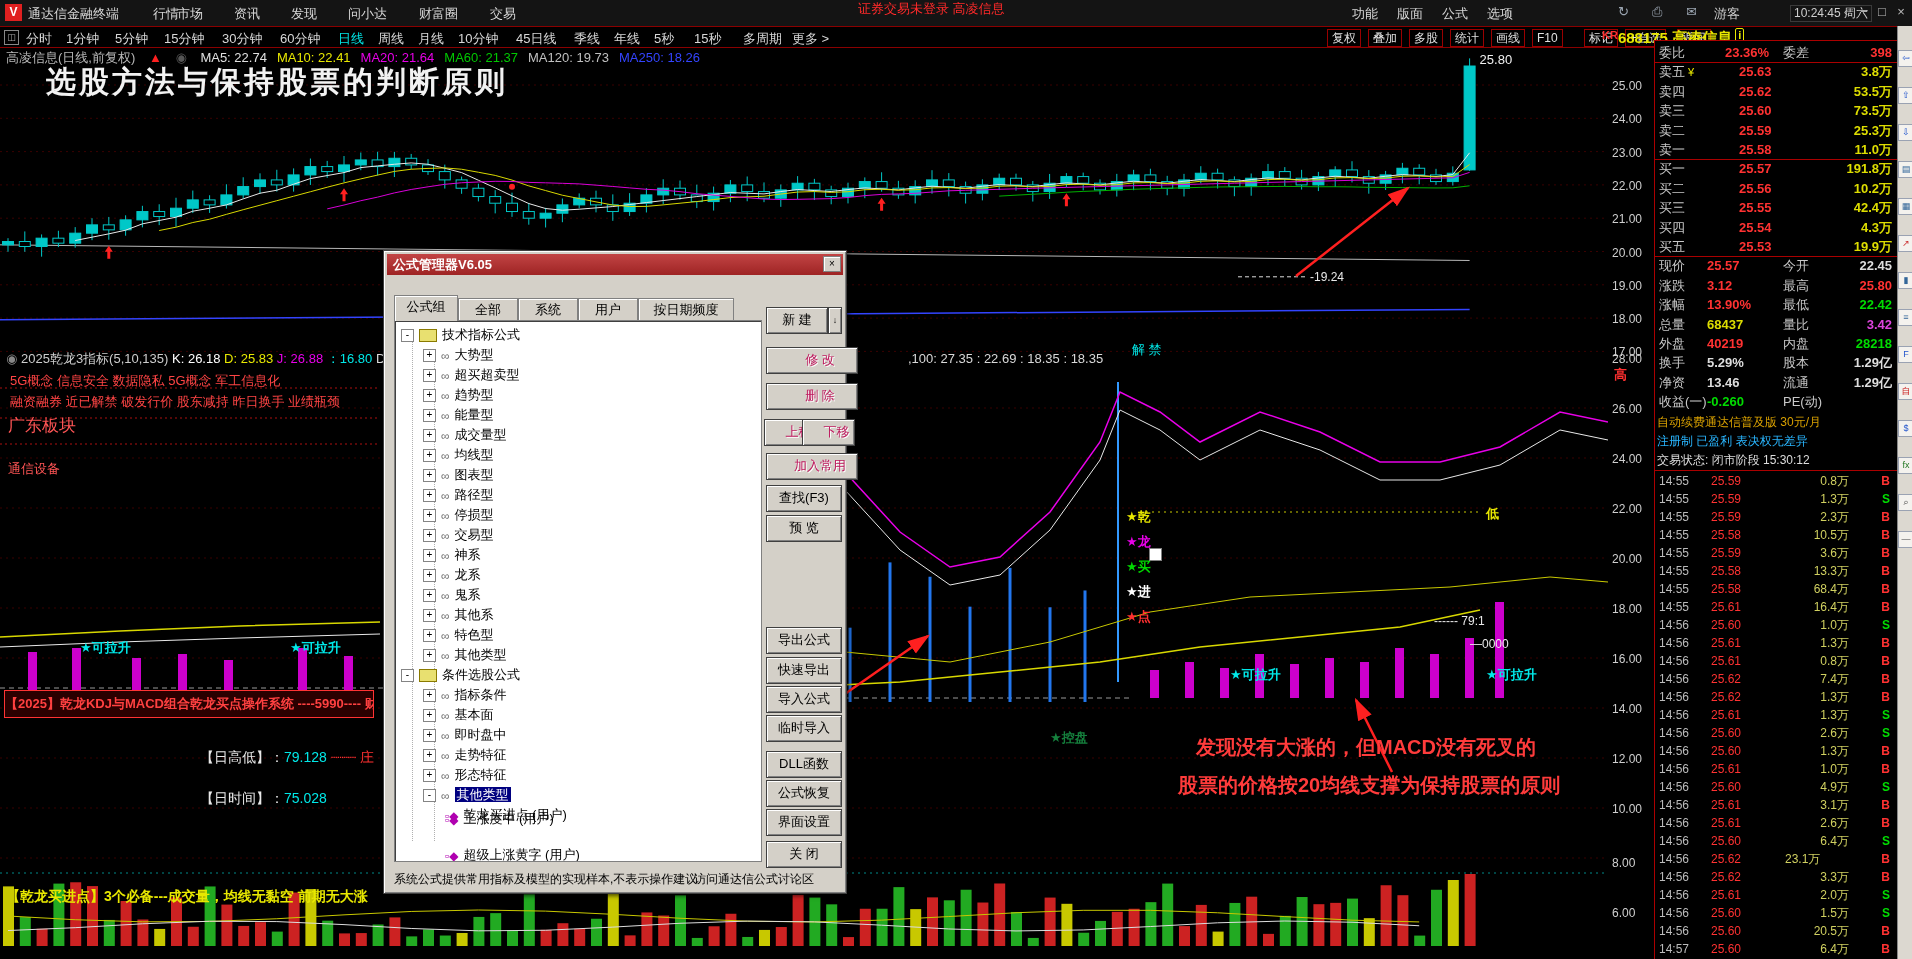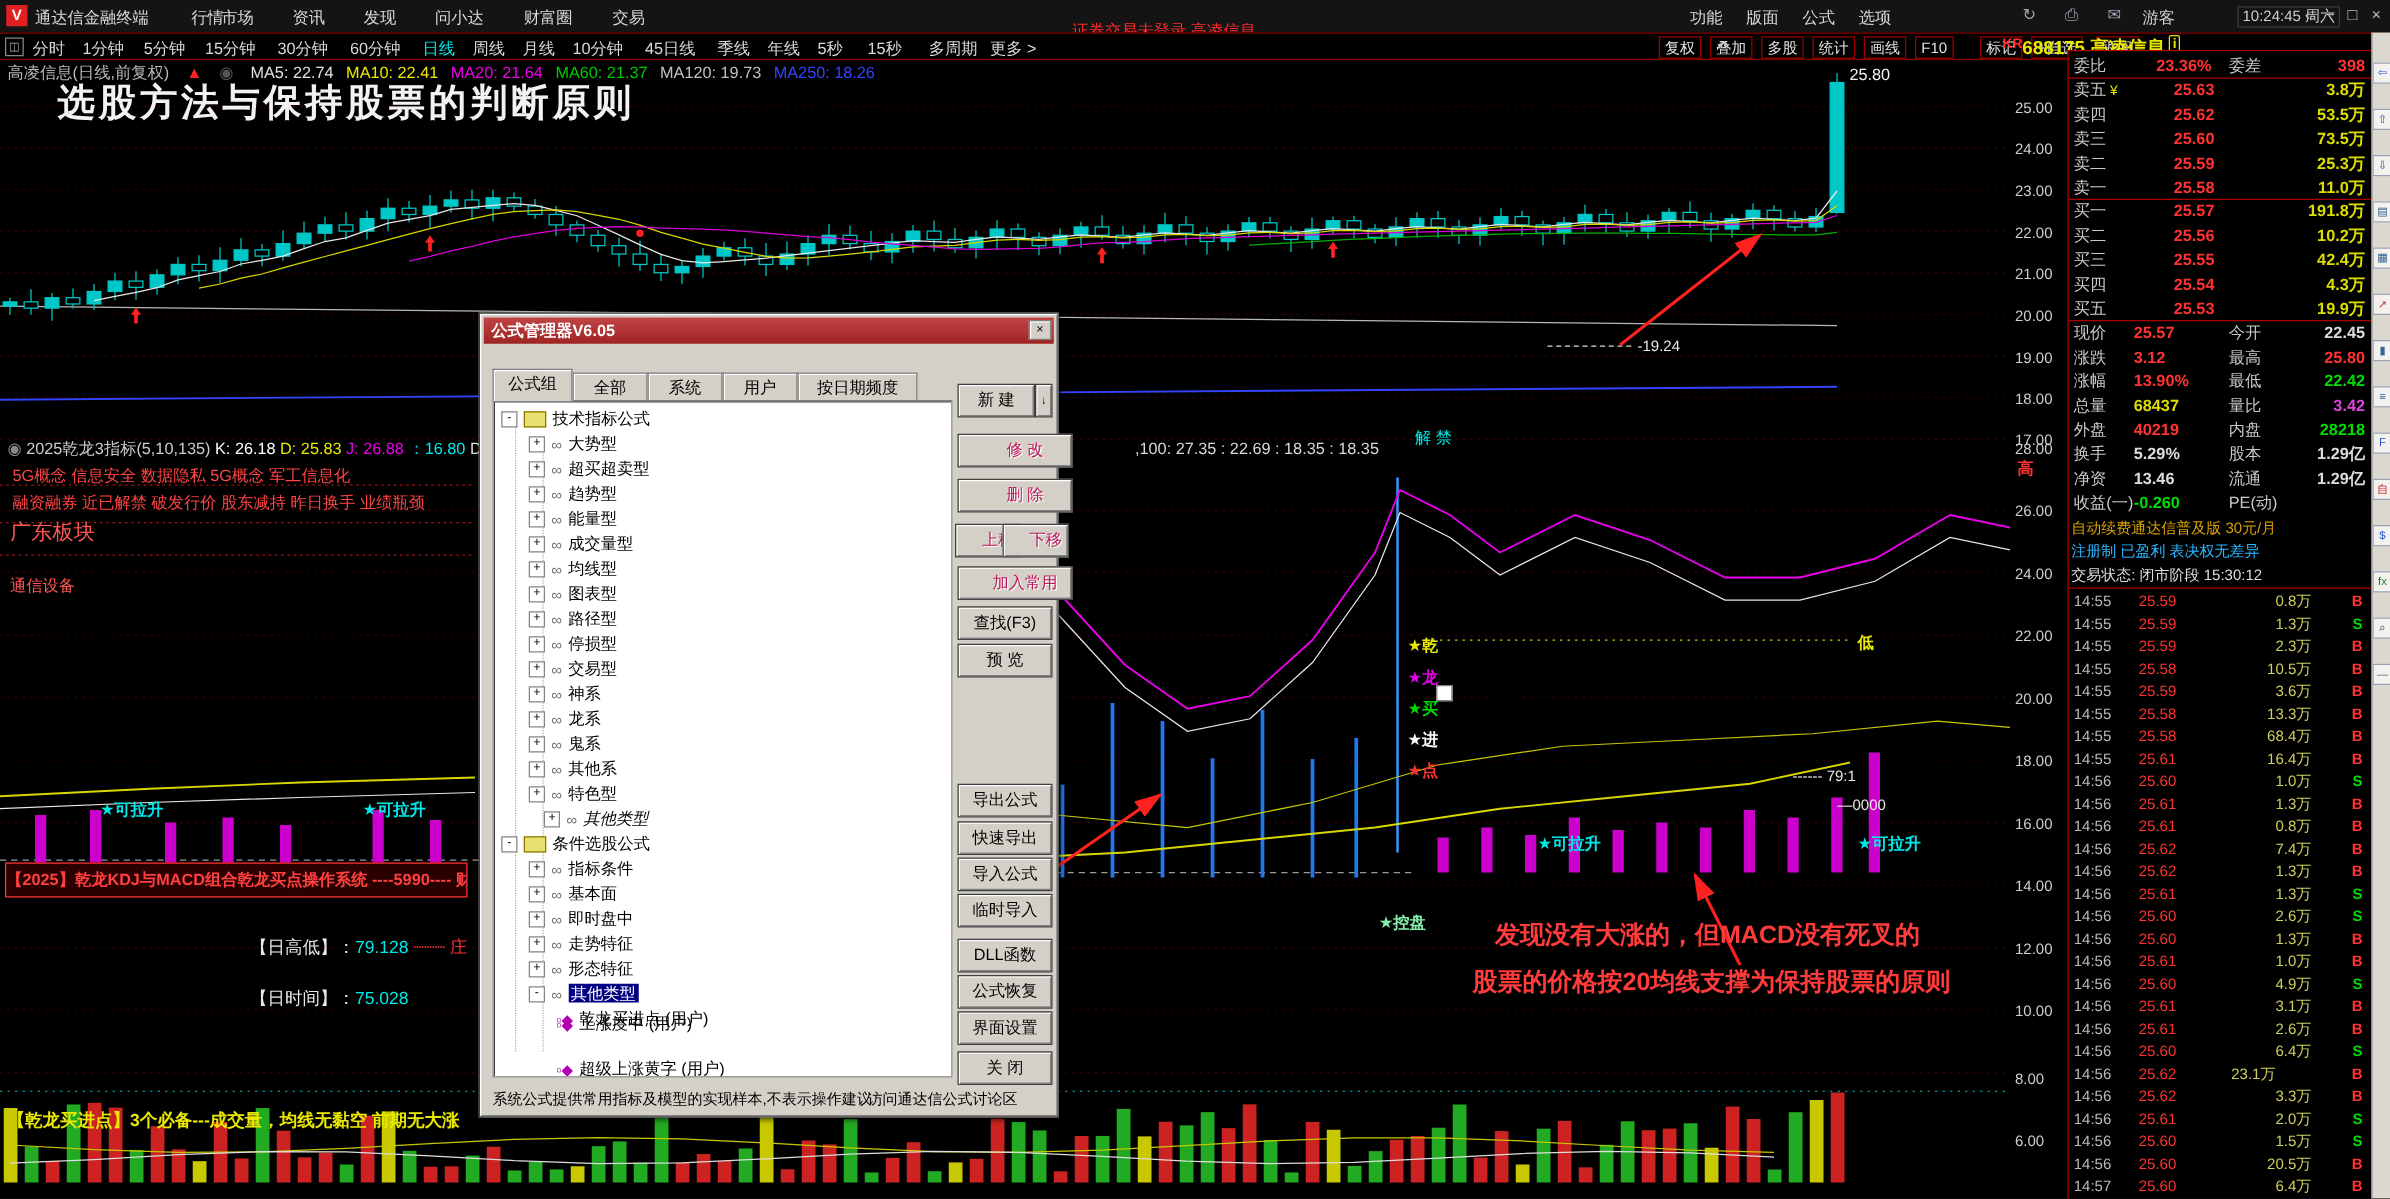--- a/index.html
+++ b/index.html
@@ -5,21 +5,21 @@
   html,body{margin:0;padding:0;background:#222;}
   #screen{position:relative;width:1912px;height:959px;background:#000;overflow:hidden;
     font-family:"Liberation Sans","DejaVu Sans",sans-serif;-webkit-font-smoothing:none;}
   .abs{position:absolute;}
   
   #menubar{position:absolute;left:0;top:0;width:1912px;height:26px;background:#141414;color:#cfcfcf;font-size:13px;}
   #menubar .logo{position:absolute;left:5px;top:4px;width:17px;height:17px;background:#e02020;color:#fff;font-weight:bold;
     font-size:12px;text-align:center;line-height:17px;}
   #menubar .apptitle{position:absolute;left:28px;top:5px;color:#d8d8d8;}
   .menu-item{position:absolute;top:5px;color:#d8d8d8;cursor:default;}
-  #menu-alert{position:absolute;left:858px;top:0;color:#ff2a2a;margin-top:16px;}
+  #menu-alert{position:absolute;left:858px;top:0;color:#ff2a2a;}
   .mini-icon{position:absolute;top:4px;color:#9aa4b0;font-size:13px;}
   #menu-user{position:absolute;left:1714px;top:5px;color:#cfcfcf;}
   #menu-clock{position:absolute;left:1790px;top:5px;color:#cfcfcf;border:1px solid #3a3a3a;padding:0 3px;line-height:15px;font-size:12px;}
   .winbtn{position:absolute;top:4px;color:#bbb;font-size:13px;width:16px;text-align:center;}
   
   #toolbar{position:absolute;left:0;top:26px;width:1910px;height:20px;background:#000;border:1px solid #8a0000;border-left:none;border-right:none;}
   .period{position:absolute;top:3px;font-size:13px;color:#d8d8d8;}
   .period.active{color:#00e8e8;}
   .tb-btn{position:absolute;top:2px;height:14px;line-height:14px;font-size:12px;color:#e0e0e0;border:1px solid #9a0000;padding:1px 4px;}
   #tb-grid{position:absolute;left:4px;top:3px;width:13px;height:13px;border:1px solid #888;color:#aaa;font-size:9px;line-height:13px;text-align:center;}
@@ -559,21 +559,21 @@
   <div class="mid-text" style="left:8px;top:460px;font-size:13px;color:#ff5555">通信设备</div>
   <div class="mid-text" style="left:1614px;top:366px;font-size:13px;color:#ff3030;font-weight:bold">高</div>
   <div class="mid-text" style="left:1486px;top:505px;font-size:13px;color:#e8e800;font-weight:bold">低</div>
   <div id="stars-host">
       <div class="star-label" style="left: 1126px; top: 508px; color: rgb(232, 232, 0);">★乾</div>
       <div class="star-label" style="left: 1126px; top: 533px; color: rgb(232, 0, 232);">★龙</div>
       <div class="star-label" style="left: 1126px; top: 558px; color: rgb(0, 216, 0);">★买</div>
       <div class="star-label" style="left: 1126px; top: 583px; color: rgb(255, 255, 255);">★进</div>
       <div class="star-label" style="left: 1126px; top: 608px; color: rgb(255, 48, 48);">★点</div>
     </div>
-  <div class="star-label" style="left:1103px;top:729px;color:#86efac">★控盘</div>
+  <div class="star-label" style="left:1050px;top:729px;color:#15803d">★控盘</div>
   <div class="star-label" style="left:80px;top:639px;color:#00e8e8">★可拉升</div>
   <div class="star-label" style="left:290px;top:639px;color:#00e8e8">★可拉升</div>
   <div class="star-label" style="left:1230px;top:666px;color:#00e8e8">★可拉升</div>
   <div class="star-label" style="left:1486px;top:666px;color:#00e8e8">★可拉升</div>
   <div class="mid-text" style="left:1434px;top:614px;font-size:12px;color:#e8e8e8">------ 79:1</div>
   <div class="mid-text" style="left:1470px;top:637px;font-size:12px;color:#e8e8e8">—0000</div>
   <div id="promo-box">【2025】乾龙KDJ与MACD组合乾龙买点操作系统  ----5990---- 财富</div>
   <div class="mid-text" style="left:200px;top:749px;font-size:14px">
     <span style="color:#e8e8e8">【日高低】：</span><span style="color:#00e8e8">79.128</span>
     <span style="color:#ff3030">┈┈┈ 庄</span>
@@ -682,21 +682,21 @@
         <div class="tree-row" style="top: 124px; left: 28px;"><span class="tree-exp">+</span><span class="tree-ico link-ico">∞</span><span class="">均线型</span></div>
         <div class="tree-row" style="top: 144px; left: 28px;"><span class="tree-exp">+</span><span class="tree-ico link-ico">∞</span><span class="">图表型</span></div>
         <div class="tree-row" style="top: 164px; left: 28px;"><span class="tree-exp">+</span><span class="tree-ico link-ico">∞</span><span class="">路径型</span></div>
         <div class="tree-row" style="top: 184px; left: 28px;"><span class="tree-exp">+</span><span class="tree-ico link-ico">∞</span><span class="">停损型</span></div>
         <div class="tree-row" style="top: 204px; left: 28px;"><span class="tree-exp">+</span><span class="tree-ico link-ico">∞</span><span class="">交易型</span></div>
         <div class="tree-row" style="top: 224px; left: 28px;"><span class="tree-exp">+</span><span class="tree-ico link-ico">∞</span><span class="">神系</span></div>
         <div class="tree-row" style="top: 244px; left: 28px;"><span class="tree-exp">+</span><span class="tree-ico link-ico">∞</span><span class="">龙系</span></div>
         <div class="tree-row" style="top: 264px; left: 28px;"><span class="tree-exp">+</span><span class="tree-ico link-ico">∞</span><span class="">鬼系</span></div>
         <div class="tree-row" style="top: 284px; left: 28px;"><span class="tree-exp">+</span><span class="tree-ico link-ico">∞</span><span class="">其他系</span></div>
         <div class="tree-row" style="top: 304px; left: 28px;"><span class="tree-exp">+</span><span class="tree-ico link-ico">∞</span><span class="">特色型</span></div>
-        <div class="tree-row" style="top: 324px; left: 40px; font-style: italic;"><span class="tree-exp">+</span><span class="tree-ico link-ico">∞</span><span class="">其他类型</span></div>
+        <div class="tree-row" style="top: 324px; left: 28px;"><span class="tree-exp">+</span><span class="tree-ico link-ico">∞</span><span class="">其他类型</span></div>
         <div class="tree-row" style="top: 344px; left: 6px;"><span class="tree-exp">-</span><span class="tree-ico folder-ico"></span><span class="">条件选股公式</span></div>
         <div class="tree-row" style="top: 364px; left: 28px;"><span class="tree-exp">+</span><span class="tree-ico link-ico">∞</span><span class="">指标条件</span></div>
         <div class="tree-row" style="top: 384px; left: 28px;"><span class="tree-exp">+</span><span class="tree-ico link-ico">∞</span><span class="">基本面</span></div>
         <div class="tree-row" style="top: 404px; left: 28px;"><span class="tree-exp">+</span><span class="tree-ico link-ico">∞</span><span class="">即时盘中</span></div>
         <div class="tree-row" style="top: 424px; left: 28px;"><span class="tree-exp">+</span><span class="tree-ico link-ico">∞</span><span class="">走势特征</span></div>
         <div class="tree-row" style="top: 444px; left: 28px;"><span class="tree-exp">+</span><span class="tree-ico link-ico">∞</span><span class="">形态特征</span></div>
         <div class="tree-row" style="top: 464px; left: 28px;"><span class="tree-exp">-</span><span class="tree-ico link-ico">∞</span><span class="tree-sel">其他类型</span></div>
         <div class="tree-row" style="top: 484px; left: 50px;"><span class="tree-ico formula-ico">▫◆</span><span class="">乾龙买进点  (用户)</span></div>
         <div class="tree-row" style="top: 488px; left: 50px;"><span class="tree-ico formula-ico">▫◆</span><span class="">上涨度中  (用户)</span></div>
         <div class="tree-row" style="top: 524px; left: 50px;"><span class="tree-ico formula-ico">▫◆</span><span class="">超级上涨黄字  (用户)</span></div>

